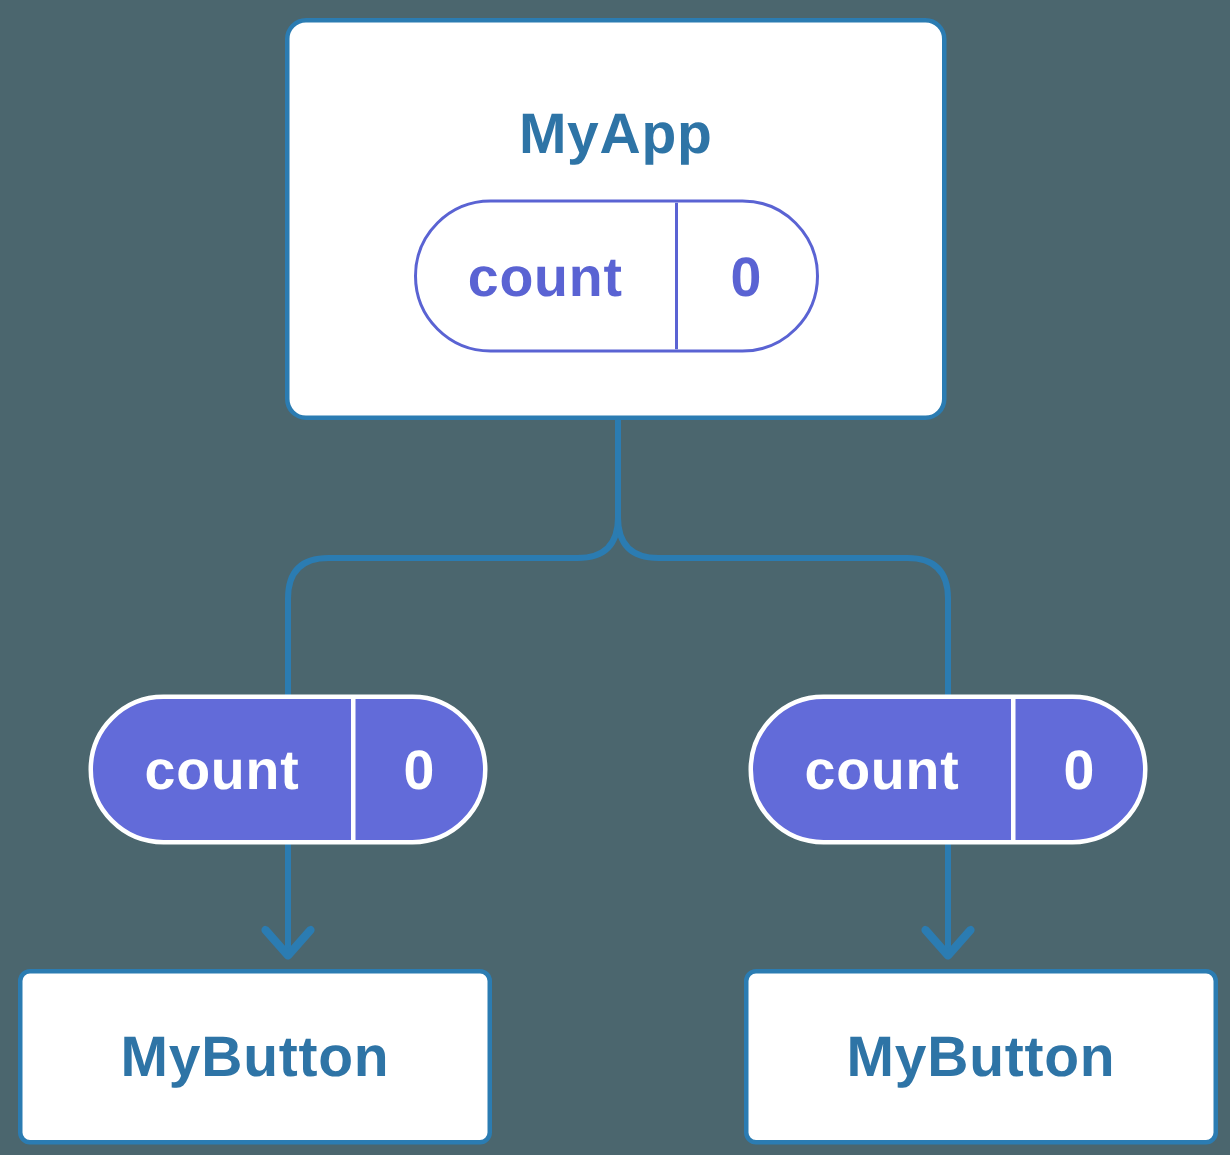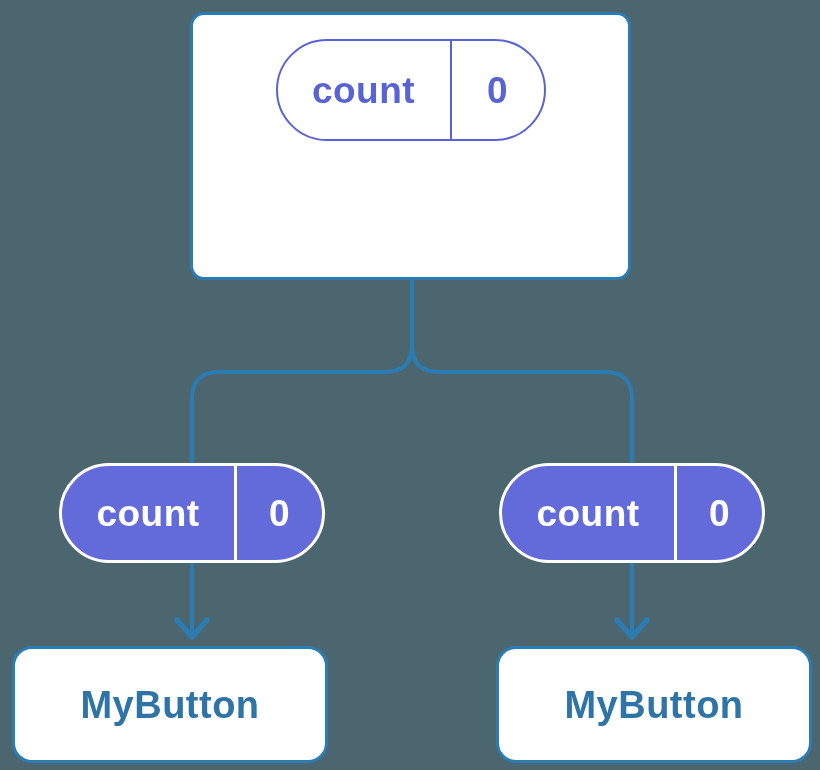--- a/index.html
+++ b/index.html
@@ -77,21 +77,21 @@
     justify-content: center;
     font-size: 37px;
     font-weight: 700;
     letter-spacing: 0.5px;
     line-height: 1;
   }
   .seg-name { flex: 0 0 172px; }
   .seg-value { flex: 1 1 auto; }
   .child-card {
     width: 316px; height: 117px;
-    border-radius: 20px;
+    border-radius: 8px;
     display: flex;
     align-items: center;
     justify-content: center;
   }
   .child-left  { left: 12px;  top: 646px; }
   .child-right { left: 496px; top: 646px; }
 </style>
 </head>
 <body>
 
@@ -101,20 +101,21 @@
 
     <path d="M412 277 L412 345 Q412 372 385 372 L219 372 Q192 372 192 399 L192 633" fill="none" stroke="#2b7cb2" stroke-width="4"></path>
 
     <path d="M412 277 L412 345 Q412 372 439 372 L605 372 Q632 372 632 399 L632 633" fill="none" stroke="#2b7cb2" stroke-width="4"></path>
 
     <path d="M177 620 L192 637 L207 620" fill="none" stroke="#2b7cb2" stroke-width="5.5" stroke-linecap="round" stroke-linejoin="round"></path>
     <path d="M617 620 L632 637 L647 620" fill="none" stroke="#2b7cb2" stroke-width="5.5" stroke-linecap="round" stroke-linejoin="round"></path>
   </svg>
 
   <div class="card root-card">
+    <div class="component-label root-title">MyApp</div>
     <div class="pill pill-outline">
       <div class="seg seg-name">count</div>
       <div class="seg seg-value">0</div>
     </div>
   </div>
 
   <div class="pill pill-solid pill-left">
     <div class="seg seg-name">count</div>
     <div class="seg seg-value">0</div>
   </div>

